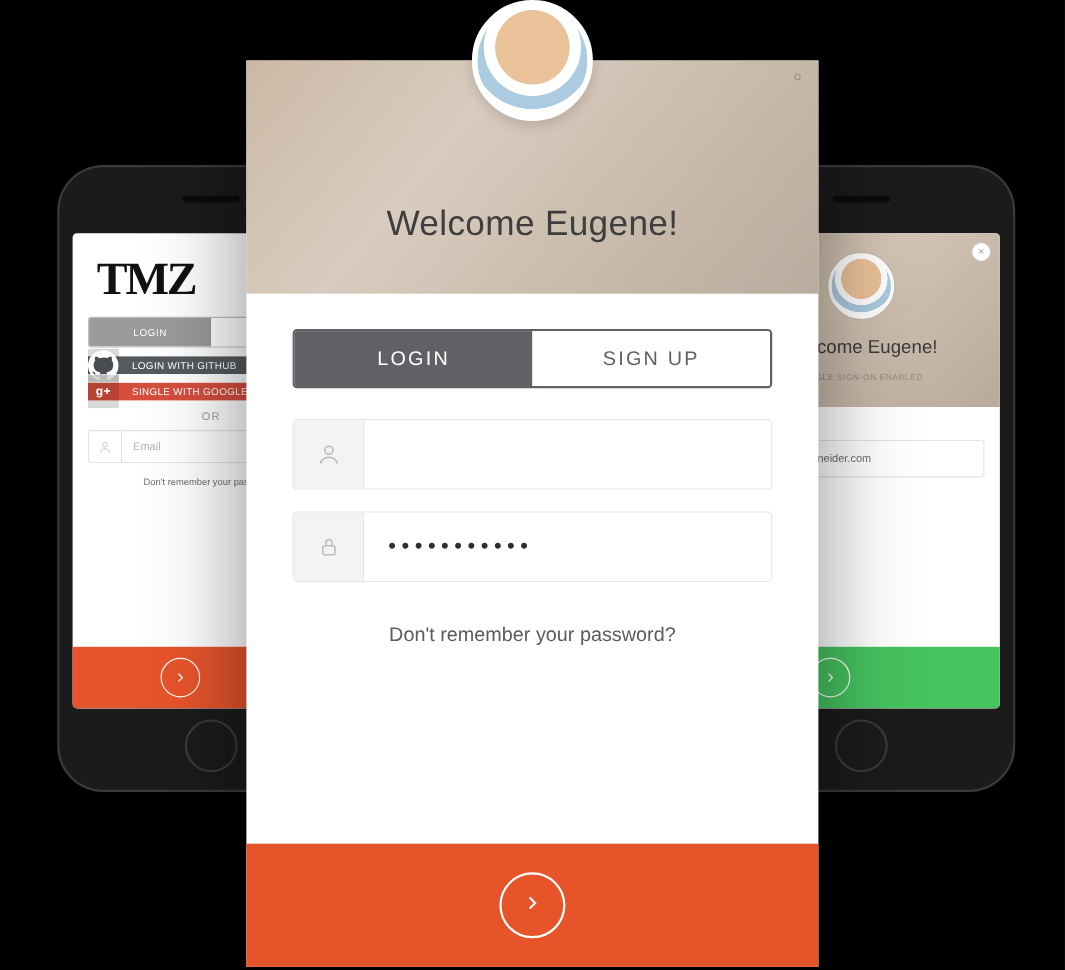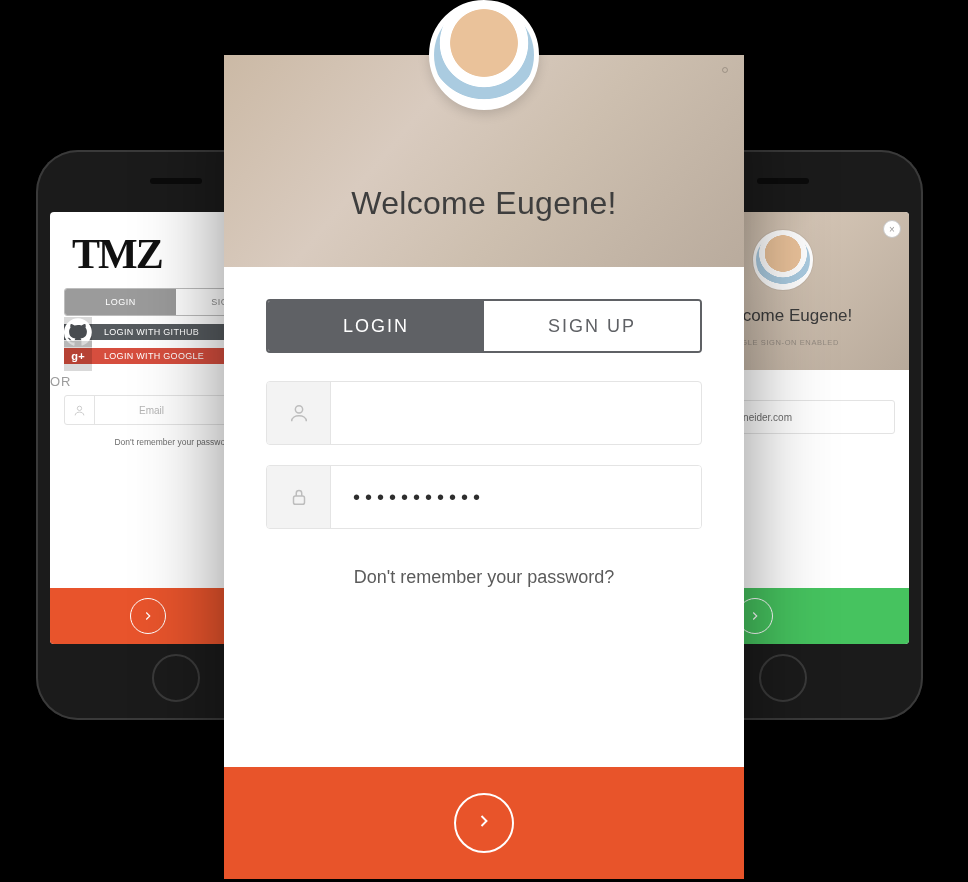--- a/index.html
+++ b/index.html
@@ -9,21 +9,21 @@
   
   .phone {
     position: absolute;
     width: 280px;
     height: 570px;
     top: 150px;
     background: #1b1b1b;
     border-radius: 42px;
     box-shadow: 0 0 0 2px #3a3a3a inset, 0 12px 30px rgba(0,0,0,.5);
   }
-  .phone.left  { left: 36px; padding-left: 32px; }
+  .phone.left  { left: 52px; padding-left: 32px; }
   .phone.right { right: 45px; }
   .phone::before { 
     content: "";
     position: absolute;
     top: 28px; left: 50%; transform: translateX(-50%);
     width: 52px; height: 6px; background: #0b0b0b; border-radius: 3px;
   }
   .phone::after { 
     content: "";
     position: absolute;
@@ -43,22 +43,22 @@
   .tmz-logo { font-family: Georgia, "Times New Roman", serif; font-weight: 900; font-size: 42px; letter-spacing: -2px; padding: 18px 0 10px 22px; color: #111; }
   .mini-tabs { display: flex; margin: 0 14px; border: 1px solid #bdbdbd; border-radius: 3px; overflow: hidden; height: 28px; }
   .mini-tab { flex: 1; display: flex; align-items: center; justify-content: center; font-size: 9px; letter-spacing: .5px; color: #8b8b8b; background: #fff; }
   .mini-tab.active { background: #9b9b9b; color: #fff; }
   .mini-btn { display: flex; align-items: center; margin: 8px 14px 0; height: 16px; font-size: 9px; letter-spacing: .3px; color: #fff; text-align: right; }
   .mini-btn .sq { width: 28px; height: 30px; display: flex; align-items: center; justify-content: center; background: rgba(0,0,0,.15); font-size: 13px; font-weight: bold; }
   .mini-btn .lbl { padding-left: 12px; }
   .mini-btn.github { background: #555a5e; }
   .mini-btn.google { background: #d64e3e; }
   .mini-btn.google .sq { font-size: 11px; }
-  .or { font-size: 13px; letter-spacing: 1px; color: #9c9c9c; margin: 10px 0 4px; }
-  .mini-input { display: flex; align-items: center; margin: 6px 14px 0; height: 30px; border: 1px solid #e3e3e3; border-radius: 3px; color: #b5b5b5; font-size: 10px; gap: 34px; }
+  .or { text-align: center; font-size: 10px; letter-spacing: 1px; color: #9c9c9c; margin: 10px 0 4px; }
+  .mini-input { display: flex; align-items: center; margin: 6px 14px 0; height: 30px; border: 1px solid #e3e3e3; border-radius: 3px; color: #b5b5b5; font-size: 10px; }
   .mini-input .ic { width: 30px; display: flex; align-items: center; justify-content: center; border-right: 1px solid #e3e3e3; height: 100%; }
   .mini-input .ph { padding-left: 10px; }
   .mini-forgot { text-align: center; font-size: 8.5px; color: #6d6d6d; margin-top: 12px; }
   .mini-footer { position: absolute; left: 0; right: 0; bottom: 0; height: 56px; display: flex; align-items: center; padding-left: 80px; }
   .mini-footer.orange { background: #e8542c; }
   .mini-footer.green  { background: #46c35f; right: 0; padding-left: 80px; }
   .circ-arrow { width: 36px; height: 36px; border: 1.5px solid #fff; border-radius: 50%; display: flex; align-items: center; justify-content: center; color: #fff; }
   .circ-arrow svg { width: 14px; height: 14px; stroke: #fff; stroke-width: 2; fill: none; }
 
   
@@ -183,21 +183,21 @@
       <div class="mini-btn github">
         <span class="sq">
           <svg viewBox="0 0 16 16">
               <path fill="#fff" d="M8 .2a8 8 0 0 0-2.53 15.59c.4.07.55-.17.55-.38v-1.5c-2.23.49-2.7-.95-2.7-.95-.36-.93-.89-1.18-.89-1.18-.73-.5.06-.49.06-.49.8.06 1.23.83 1.23.83.72 1.23 1.88.87 2.34.67.07-.52.28-.87.5-1.07-1.78-.2-3.65-.89-3.65-3.95 0-.87.31-1.58.82-2.14-.08-.2-.36-1.02.08-2.12 0 0 .67-.21 2.2.82A7.6 7.6 0 0 1 8 4.03c.68 0 1.36.09 2 .27 1.52-1.03 2.19-.82 2.19-.82.44 1.1.16 1.92.08 2.12.51.56.82 1.27.82 2.14 0 3.07-1.88 3.75-3.66 3.95.29.25.54.73.54 1.48v2.2c0 .21.15.46.55.38A8 8 0 0 0 8 .2z"></path>
             </svg>
         </span>
         <span class="lbl">LOGIN WITH GITHUB</span>
       </div>
       <div class="mini-btn google">
         <span class="sq">g+</span>
-        <span class="lbl">LOGIN WITH GOOGLE</span>
+        <span class="lbl">SINGLE WITH GOOGLE</span>
       </div>
       <div class="or">OR</div>
       <div class="mini-input">
         <span class="ic">
           <svg viewBox="0 0 24 24" width="13" height="13">
               <circle cx="12" cy="8" r="4" fill="none" stroke="#c4c4c4" stroke-width="1.6"></circle>
               <path d="M4 21c0-4 4-6 8-6s8 2 8 6" fill="none" stroke="#c4c4c4" stroke-width="1.6"></path>
             </svg>
         </span>
         <span class="ph">Email</span>

